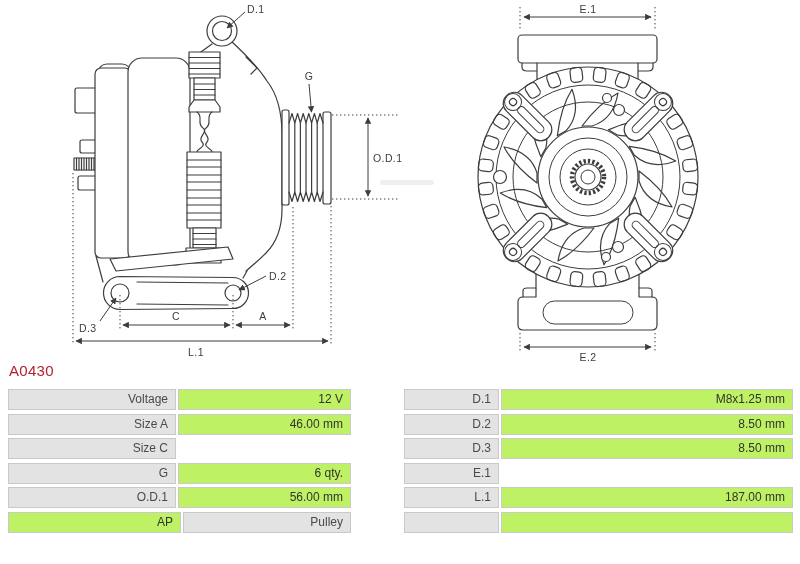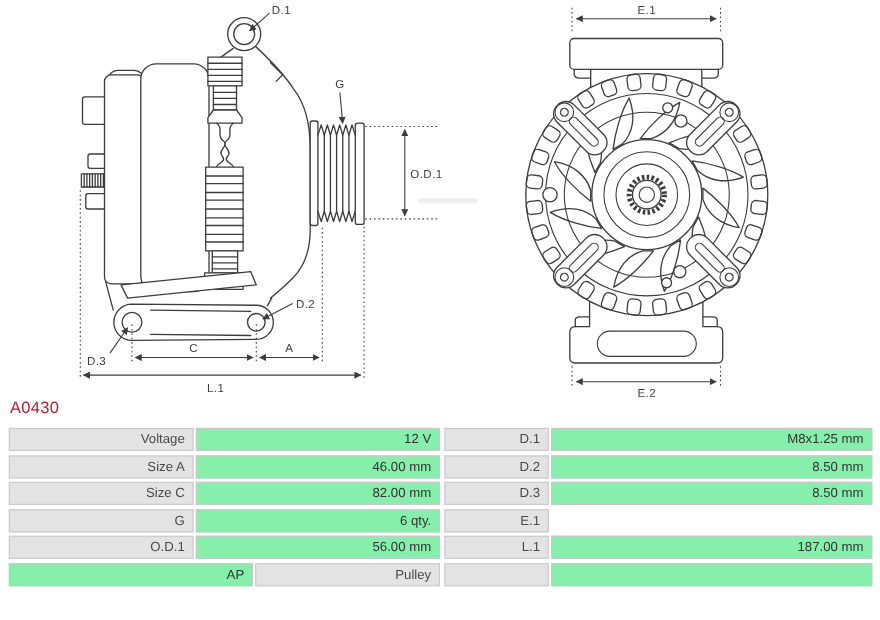--- a/index.html
+++ b/index.html
@@ -2,28 +2,28 @@
 <html><head>
 <meta charset="utf-8">
 <style>
   html,body{margin:0;padding:0;background:#fff;}
   .page{position:relative;width:800px;height:564px;background:#fff;overflow:hidden;
         font-family:"Liberation Sans",sans-serif;}
   .diagram-svg{position:absolute;left:0;top:0;}
   .part-code{position:absolute;left:9px;top:362px;font-size:15px;font-weight:500;
              color:#b2232e;letter-spacing:.3px;}
   .spec-col{position:absolute;top:389px;}
-  .spec-col.left{left:8px;width:392px;}
+  .spec-col.left{left:8px;width:343px;}
   .spec-col.right{left:404px;width:389px;}
   .spec-row{display:flex;gap:2px;margin-bottom:3.5px;height:21px;}
   .cell{box-sizing:border-box;border:1px solid #c9c9c9;font-size:12px;line-height:19px;
         text-align:right;padding:0 7px 0 4px;white-space:nowrap;overflow:hidden;}
   .cell.lab{background:#e3e3e3;color:#4a4a4a;flex:none;width:168px;}
   .spec-col.right .cell.lab{width:95px;}
-  .cell.val{flex:1;background:#86efac;color:#333;}
+  .cell.val{flex:1;background:#bef264;color:#333;}
   
   .ln{stroke:#3d3d3d;stroke-width:1.2;fill:none;stroke-linejoin:round;stroke-linecap:round;}
   .wf{stroke:#3d3d3d;stroke-width:1.2;fill:#fff;stroke-linejoin:round;}
   .thin{stroke:#3d3d3d;stroke-width:1;fill:none;}
   .dot{stroke:#3d3d3d;stroke-width:1;fill:none;stroke-dasharray:1.4 2.6;}
   .dim{stroke:#3d3d3d;stroke-width:1;fill:none;}
   .lbl{font-family:"Liberation Sans",sans-serif;font-size:10.5px;fill:#3d3d3d;letter-spacing:.4px;}
 </style>
 </head>
 <body>
@@ -213,21 +213,20 @@
     <div class="spec-row">
       <div class="cell lab">Voltage</div>
       <div class="cell val">12 V</div>
     </div>
     <div class="spec-row">
       <div class="cell lab">Size A</div>
       <div class="cell val">46.00 mm</div>
     </div>
     <div class="spec-row">
       <div class="cell lab">Size C</div>
-      <div class="cell val">82.00 mm</div>
     </div>
     <div class="spec-row">
       <div class="cell lab">G</div>
       <div class="cell val">6 qty.</div>
     </div>
     <div class="spec-row">
       <div class="cell lab">O.D.1</div>
       <div class="cell val">56.00 mm</div>
     </div>
     <div class="spec-row">

